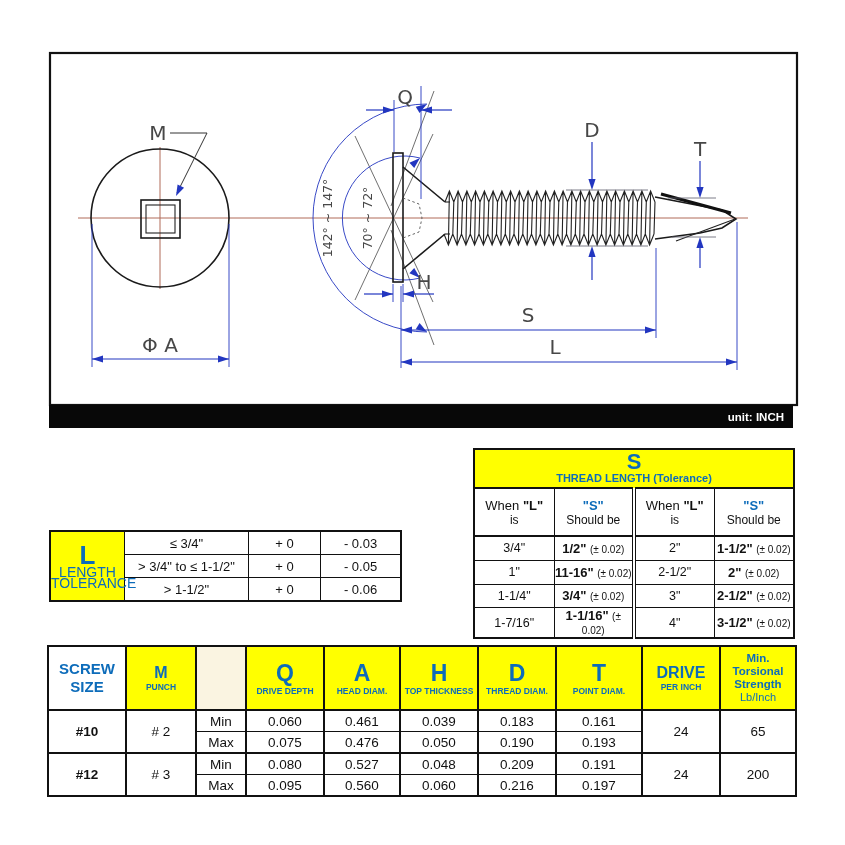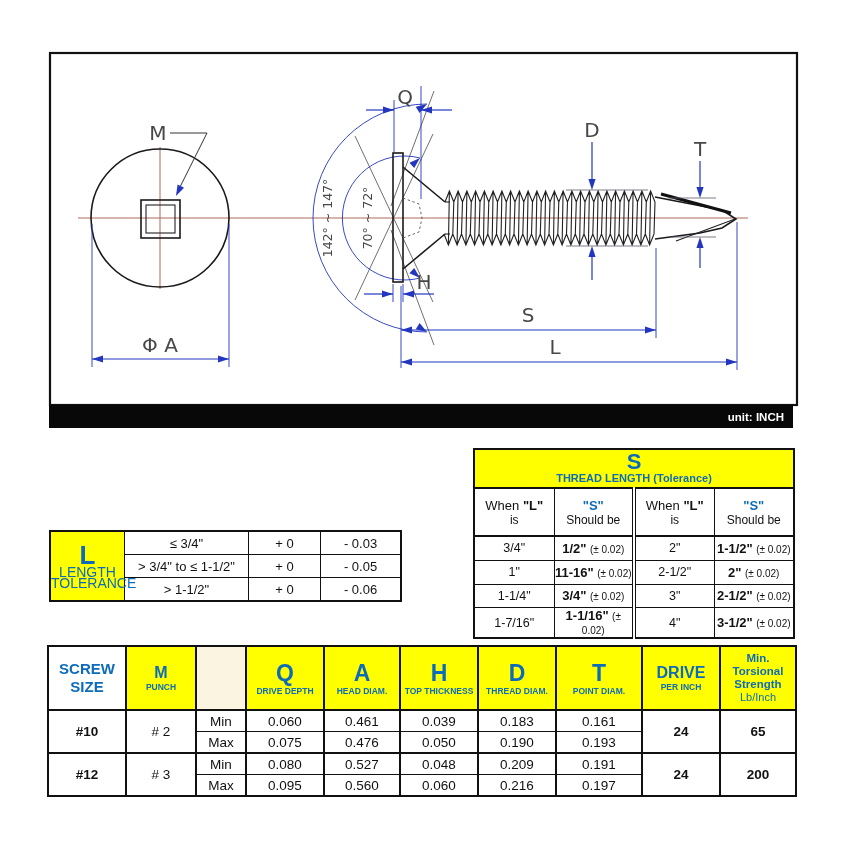--- a/index.html
+++ b/index.html
@@ -61,21 +61,21 @@
   .spec-table .med{font-size:16px;font-weight:bold;line-height:18px;}
   .spec-table .sm{font-size:8.5px;font-weight:bold;line-height:11px;}
   .spec-table .ss{font-size:15px;font-weight:bold;line-height:18px;}
   .spec-table .st-l{font-size:11.5px;font-weight:bold;line-height:13px;}
   .spec-table .st-u{font-size:11px;line-height:13px;}
   .spec-table .cream{background:#faf4e1;}
   .spec-table .drow td{height:20px;font-size:13.5px;}
   .spec-table .size{font-size:15px;font-weight:bold;}
   .spec-table .punch{font-size:13px;}
   .spec-table .mm{font-size:11px;}
-  .spec-table .bold{font-size:15px;font-weight:bold;margin-left:36px;}
+  .spec-table .bold{font-size:15px;font-weight:normal;margin-left:36px;}
   .spec-table tr.rthin-b td.th{border-bottom-width:1px;}
   .spec-table tr.rthin-t td.th{border-top-width:1px;}
 </style>
 </head>
 <body>
 
 <div class="page">
 
   <svg viewBox="45 48 757 390" style="position:absolute;left:45px;top:48px;width:757px;height:390px;">
     <defs>

